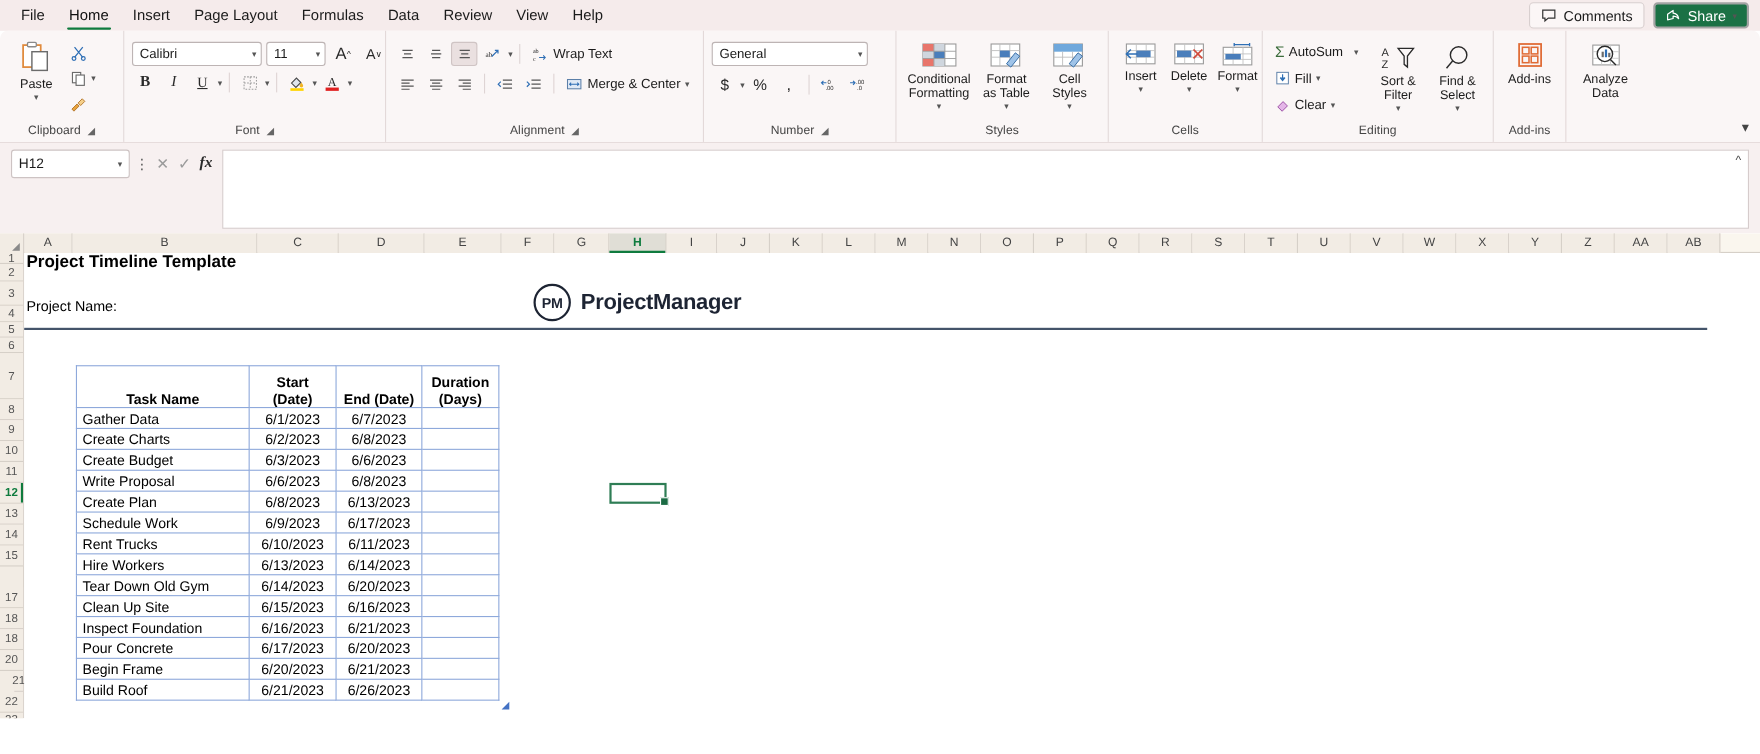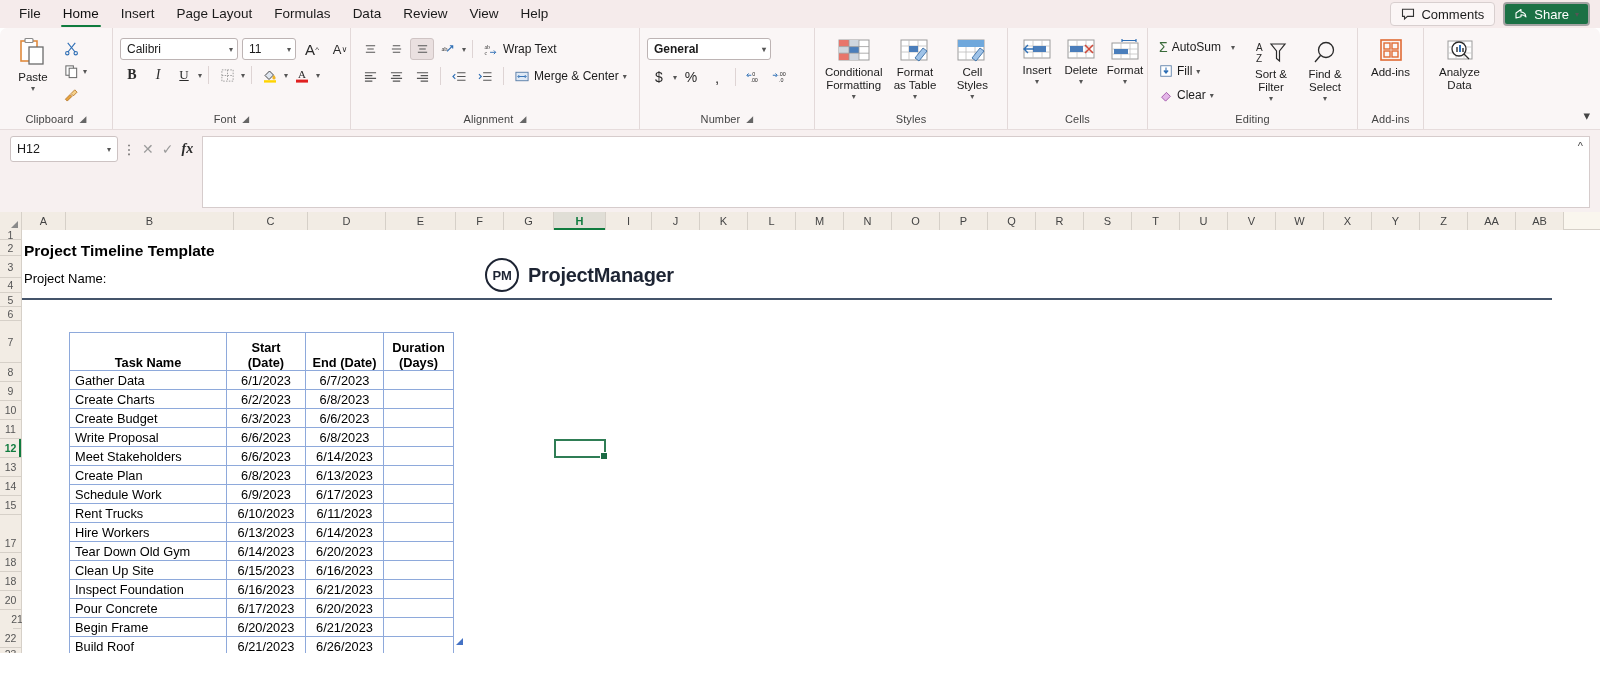--- a/index.html
+++ b/index.html
@@ -411,21 +411,21 @@
       </div>
     </div>
     <div class="rgroup-label">
       <span>Alignment</span>
       <span class="dialog-launcher">◢</span>
     </div>
   </div>
 
   <div class="rgroup" style="width:175px;">
     <div class="rgroup-body" style="flex-direction:column;gap:6px;padding-top:6px;">
-      <div class="combo" style="width:124px;font-weight:bold;">
+      <div class="combo" style="width:142px;">
         <span>General</span>
         <span class="chev">▾</span>
       </div>
       <div style="display:flex;align-items:center;gap:2px;">
         <div class="iconbtn" style="font-size:14px;">$</div>
         <span class="chev">▾</span>
         <div class="iconbtn" style="font-size:14px;">%</div>
         <div class="iconbtn" style="font-size:15px;">,</div>
         <div class="sep-v"></div>
         <div class="iconbtn">
@@ -714,21 +714,21 @@
         <div class="rowcell" style="height: 19px;">17</div>
         <div class="rowcell" style="height: 19px;">18</div>
         <div class="rowcell" style="height: 19px;">18</div>
         <div class="rowcell" style="height: 19px;">20</div>
         <div class="rowcell" style="height: 19px; margin-left: 13px;">21</div>
         <div class="rowcell" style="height: 19px;">22</div>
         <div class="rowcell" style="height: 12px;">23</div>
       </div>
     <div class="sheet">
 
-      <div class="cell-abs sheet-title" style="left:2px; top:12px;">Project Timeline Template</div>
+      <div class="cell-abs sheet-title" style="left:2px; top:0;">Project Timeline Template</div>
       <div class="cell-abs sheet-sub" style="left:2px; top:41px;">Project Name:</div>
       <div class="hr-rule" style="left:0px; top:68px; width:1530px;"></div>
 
       <div class="logo-row" style="left:463px; top:28px;">
         <div class="logo-mark">PM</div>
         <div class="logo-text">ProjectManager</div>
       </div>
 
       <table class="ttable" id="task-table" style="left:47px; top:102px;">
         <thead>
@@ -768,26 +768,20 @@
               <td class="c-date">6/6/2023</td>
               <td class="c-dur"></td>
             </tr>
             <tr>
               <td class="c-name">Write Proposal</td>
               <td class="c-date">6/6/2023</td>
               <td class="c-date">6/8/2023</td>
               <td class="c-dur"></td>
             </tr>
             <tr>
-              <td class="c-name">Meet Stakeholders</td>
-              <td class="c-date">6/6/2023</td>
-              <td class="c-date">6/14/2023</td>
-              <td class="c-dur"></td>
-            </tr>
-            <tr>
               <td class="c-name">Create Plan</td>
               <td class="c-date">6/8/2023</td>
               <td class="c-date">6/13/2023</td>
               <td class="c-dur"></td>
             </tr>
             <tr>
               <td class="c-name">Schedule Work</td>
               <td class="c-date">6/9/2023</td>
               <td class="c-date">6/17/2023</td>
               <td class="c-dur"></td>

